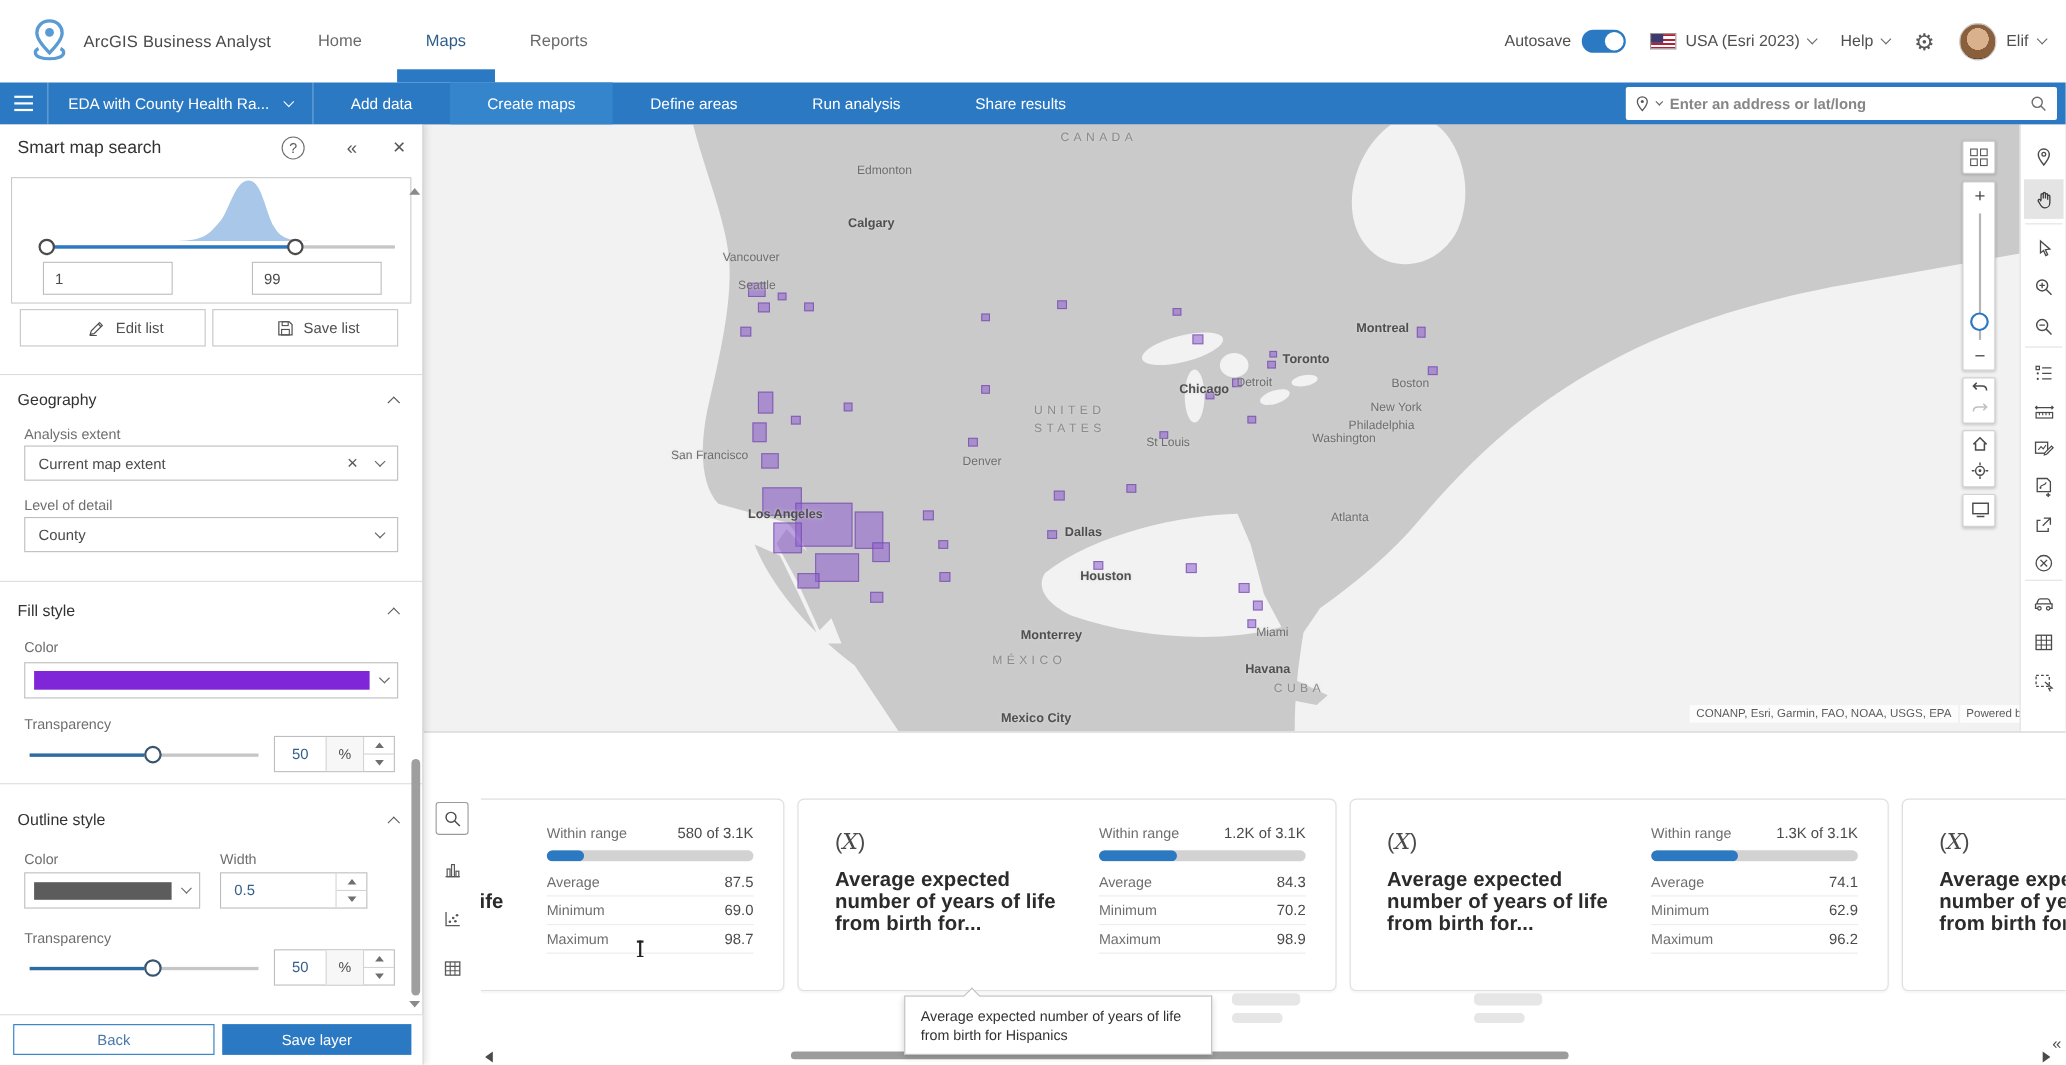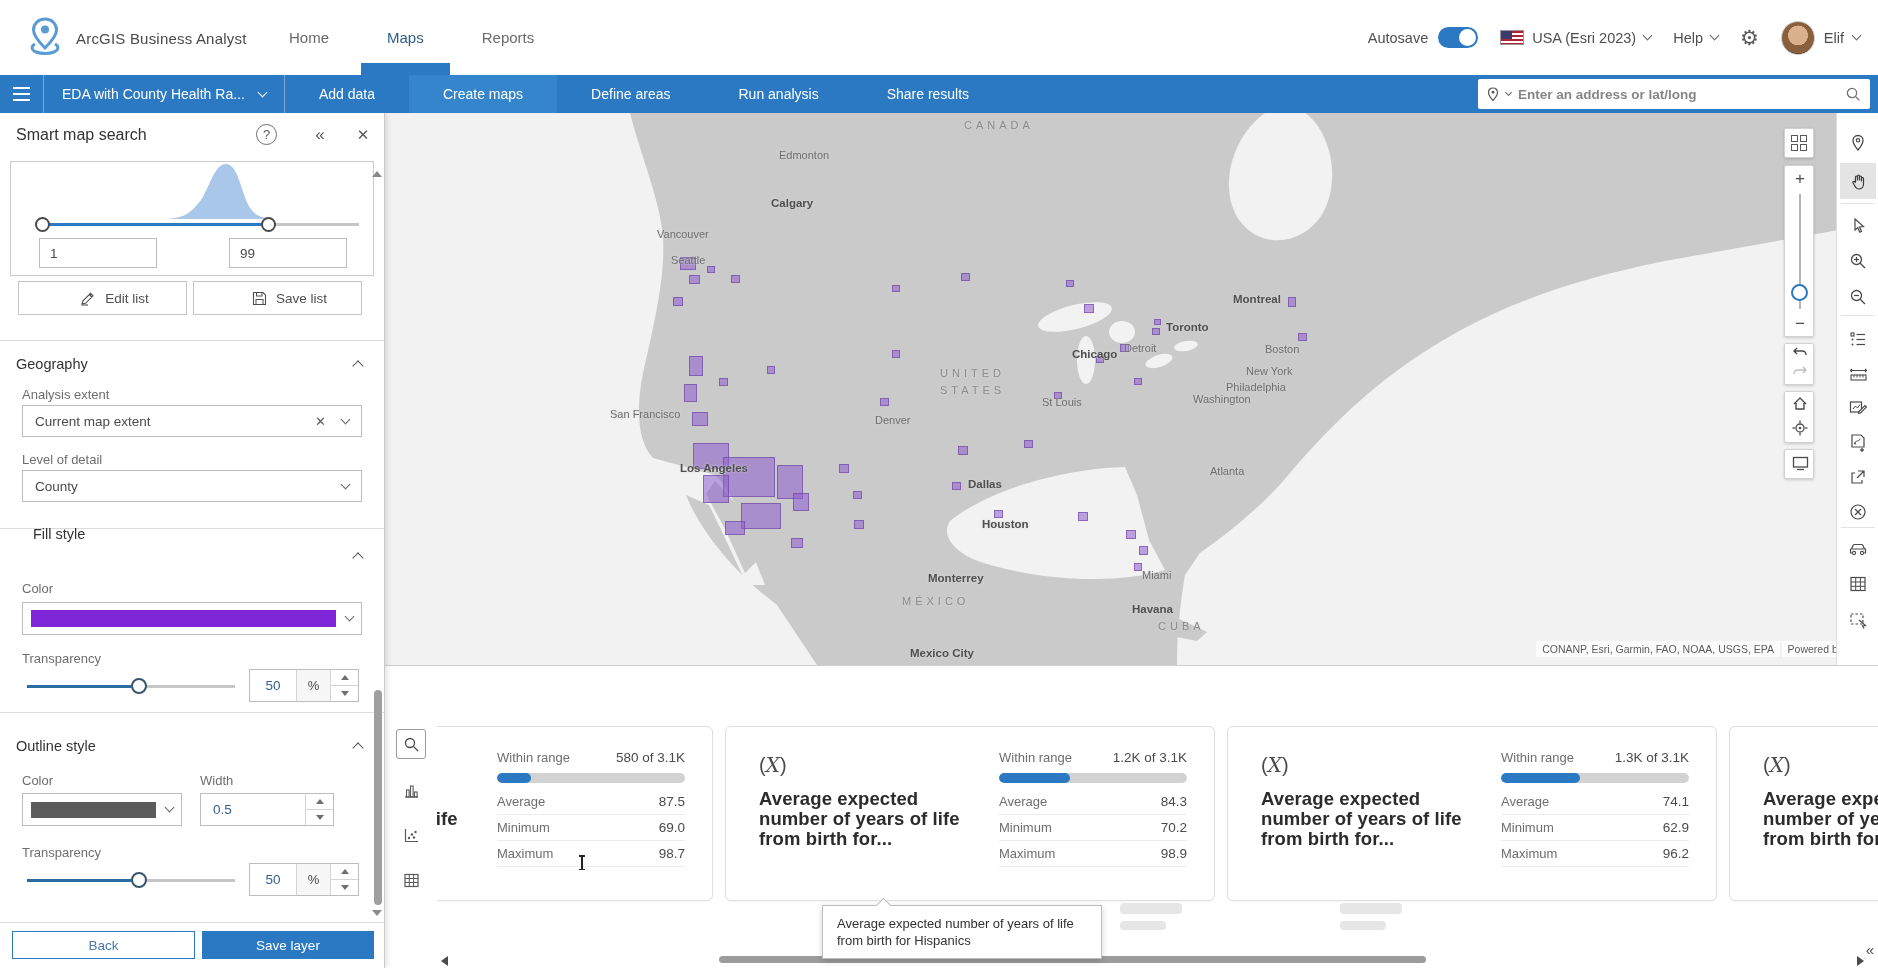--- a/index.html
+++ b/index.html
@@ -682,21 +682,21 @@
     <span class="chev"></span>
   </div>
   <div class="fld-label" style="top:339px;">Level of detail</div>
   <div class="sel-box" style="top:357px;">
     <span>County</span>
     <span class="spacer"></span>
     <span class="chev"></span>
   </div>
 
   <div class="sect-divider" style="top:415px;"></div>
-  <div class="sect-head" style="top:413px;margin-left:17px;">Fill style</div>
+  <div class="sect-head" style="top:435px;">Fill style</div>
   <div class="sect-chev" style="top:441px;"></div>
   <div class="fld-label" style="top:468px;">Color</div>
   <div class="color-box" style="top:489px;">
     <div class="color-bar"></div>
     <span class="chev"></span>
   </div>
   <div class="fld-label" style="top:538px;">Transparency</div>
   <div class="slider-row" style="top:556px;">
     <div class="s-track">
         <div class="s-fill"></div>

